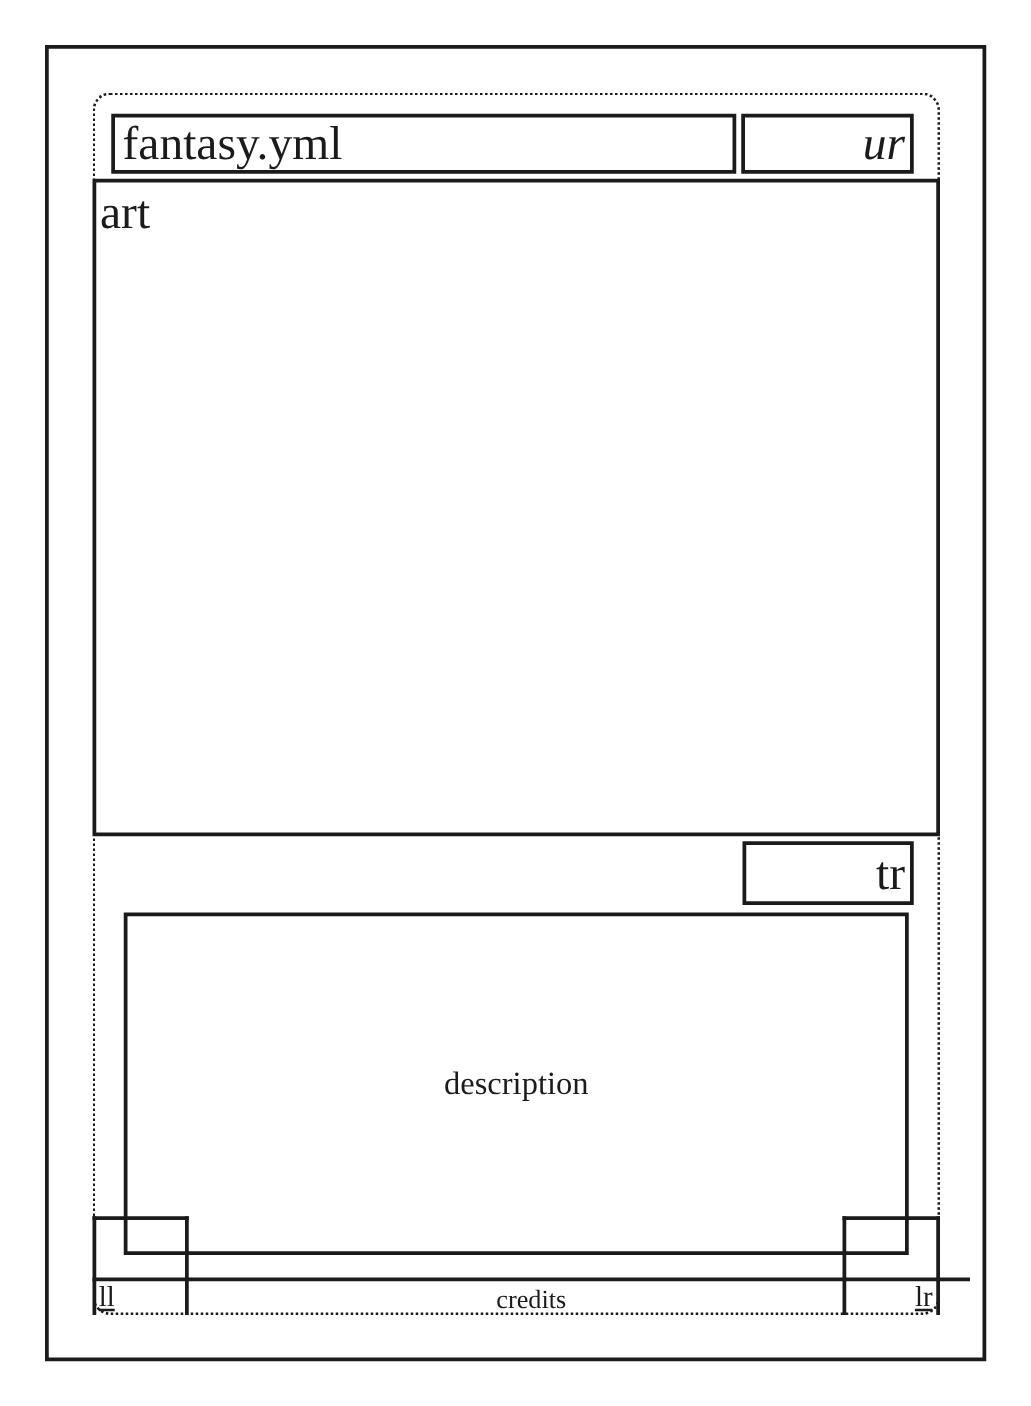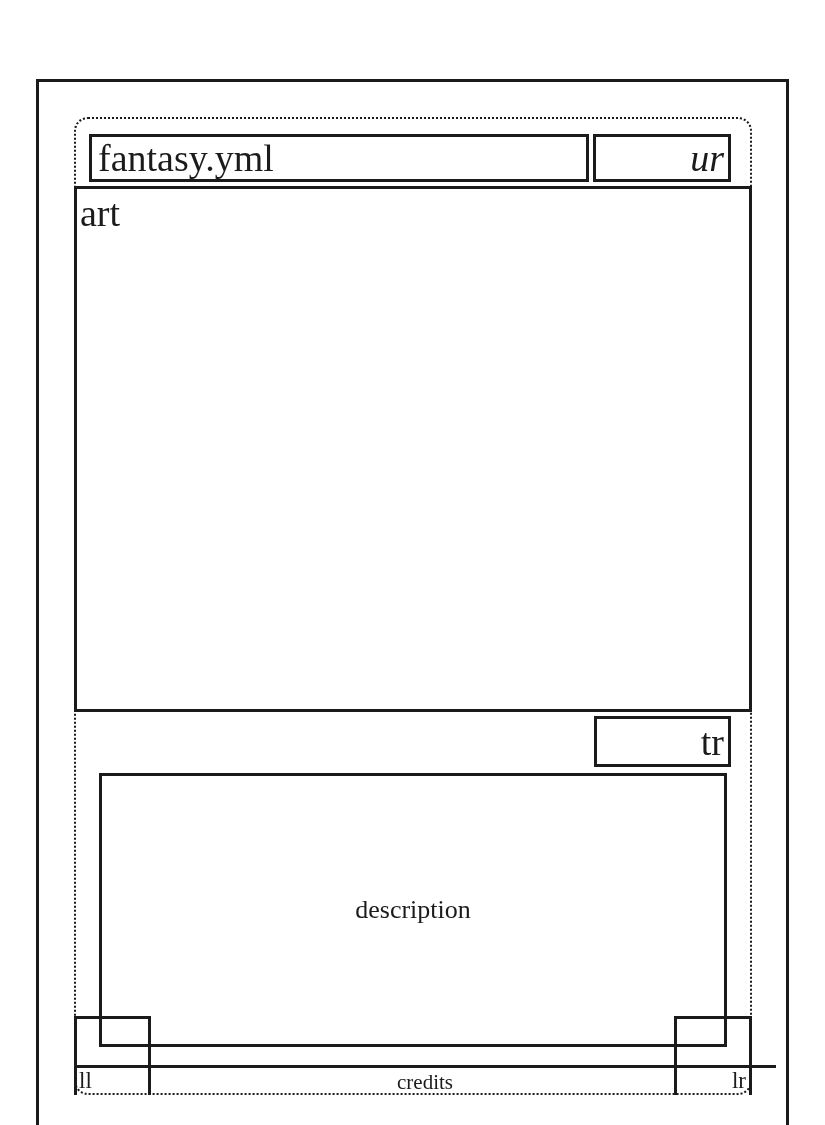--- a/index.html
+++ b/index.html
@@ -9,21 +9,21 @@
   *{margin:0;padding:0;box-sizing:border-box;}
   html,body{background:#fff;}
   body{
     width:825px;height:1125px;
     font-family:"Liberation Serif","DejaVu Serif",serif;
   }
   .page{
     position:relative;width:825px;height:1125px;
     background:var(--bg);color:var(--line);overflow:hidden;
   }
-  .abs{position:absolute;margin-top:43px;}
+  .abs{position:absolute;}
   .solid{border:3px solid var(--line);background:transparent;}
   
   .cut-border{left:36px;top:36px;width:753px;height:1053px;border:3px solid var(--line);}
   
   .safe-zone{left:74px;top:74px;width:678px;height:978px;border:2px dotted var(--line);border-radius:14px;}
   
   .title-box{left:89px;top:91px;width:500px;height:48px;display:flex;align-items:center;padding-left:6px;}
   .ur-box{left:593px;top:91px;width:138px;height:48px;display:flex;align-items:center;justify-content:flex-end;padding-right:4px;font-style:italic;}
   .art-box{left:74px;top:143px;width:678px;height:526px;}
   .art-box .lbl{display:block;padding:5px 16px 0 3px;line-height:1.05;}
@@ -32,21 +32,21 @@
   .desc-box{left:99px;top:730px;width:628px;height:274px;display:flex;align-items:center;justify-content:center;}
   .ll-box{left:74px;top:973px;width:77px;height:79px;border:3px solid var(--line);border-bottom:none;}
   .ll-box .lbl{position:absolute;left:2px;bottom:3px;line-height:1;}
   .lr-box{left:674px;top:973px;width:78px;height:79px;border:3px solid var(--line);border-bottom:none;}
   .lr-box .lbl{position:absolute;right:3px;bottom:3px;line-height:1;}
   .credits-bar{left:74px;top:1022px;width:702px;height:30px;border-top:3px solid var(--line);
                display:flex;align-items:flex-end;justify-content:center;}
   
   .t-lg{font-size:38px;}
   .t-md{font-size:26px;}
-  .t-sm{font-size:23px;}
+  .t-sm{font-size:23px;text-decoration:underline;}
   .t-xs{font-size:21px;}
 </style>
 </head>
 <body>
 
 <div class="page">
 
   <div class="abs cut-border"></div>
 
   <div class="abs safe-zone"></div>

